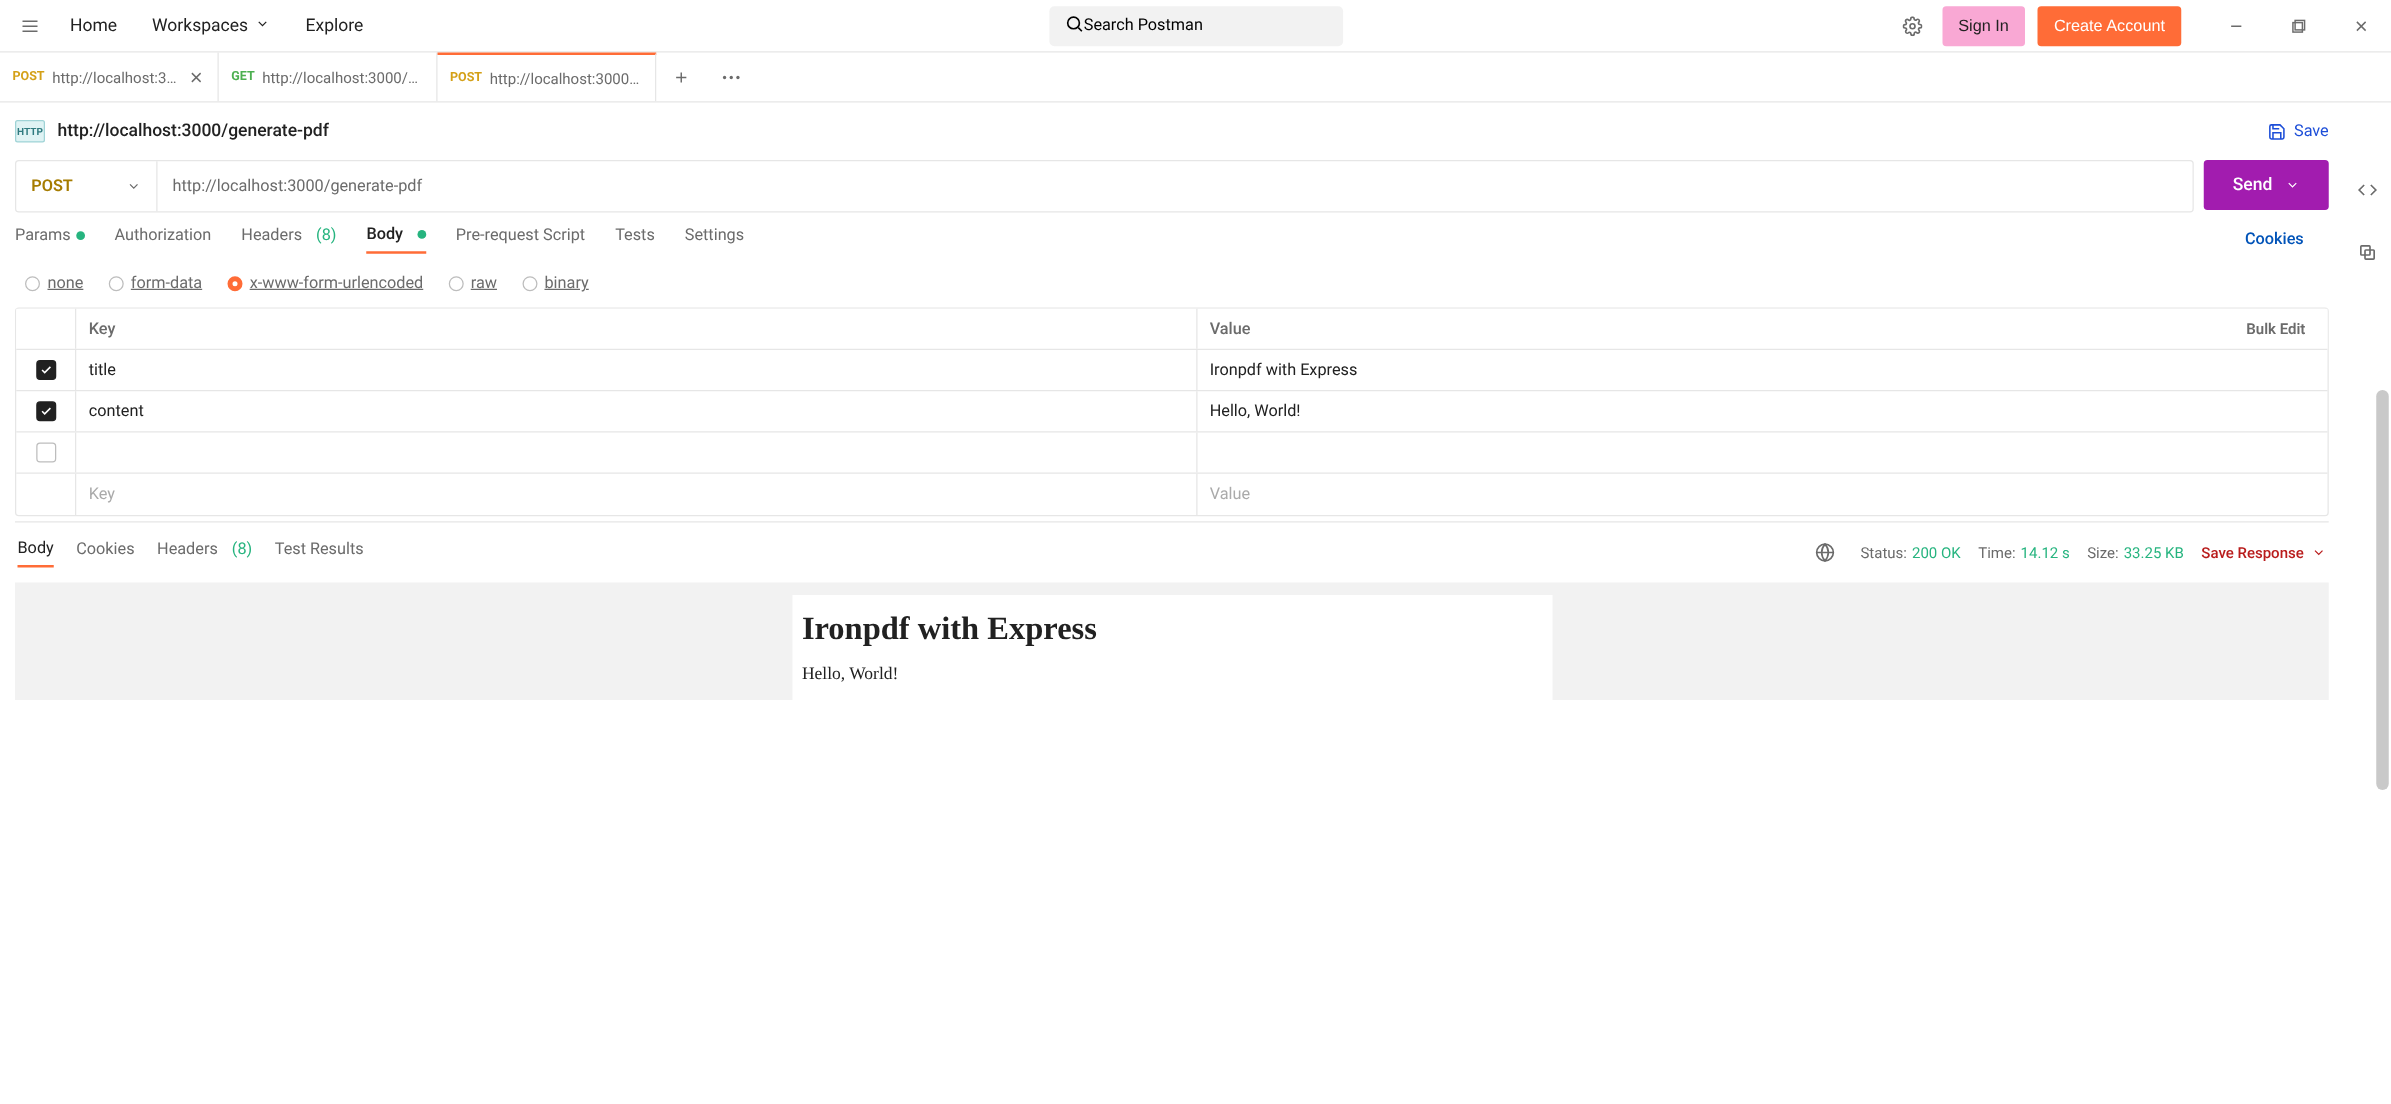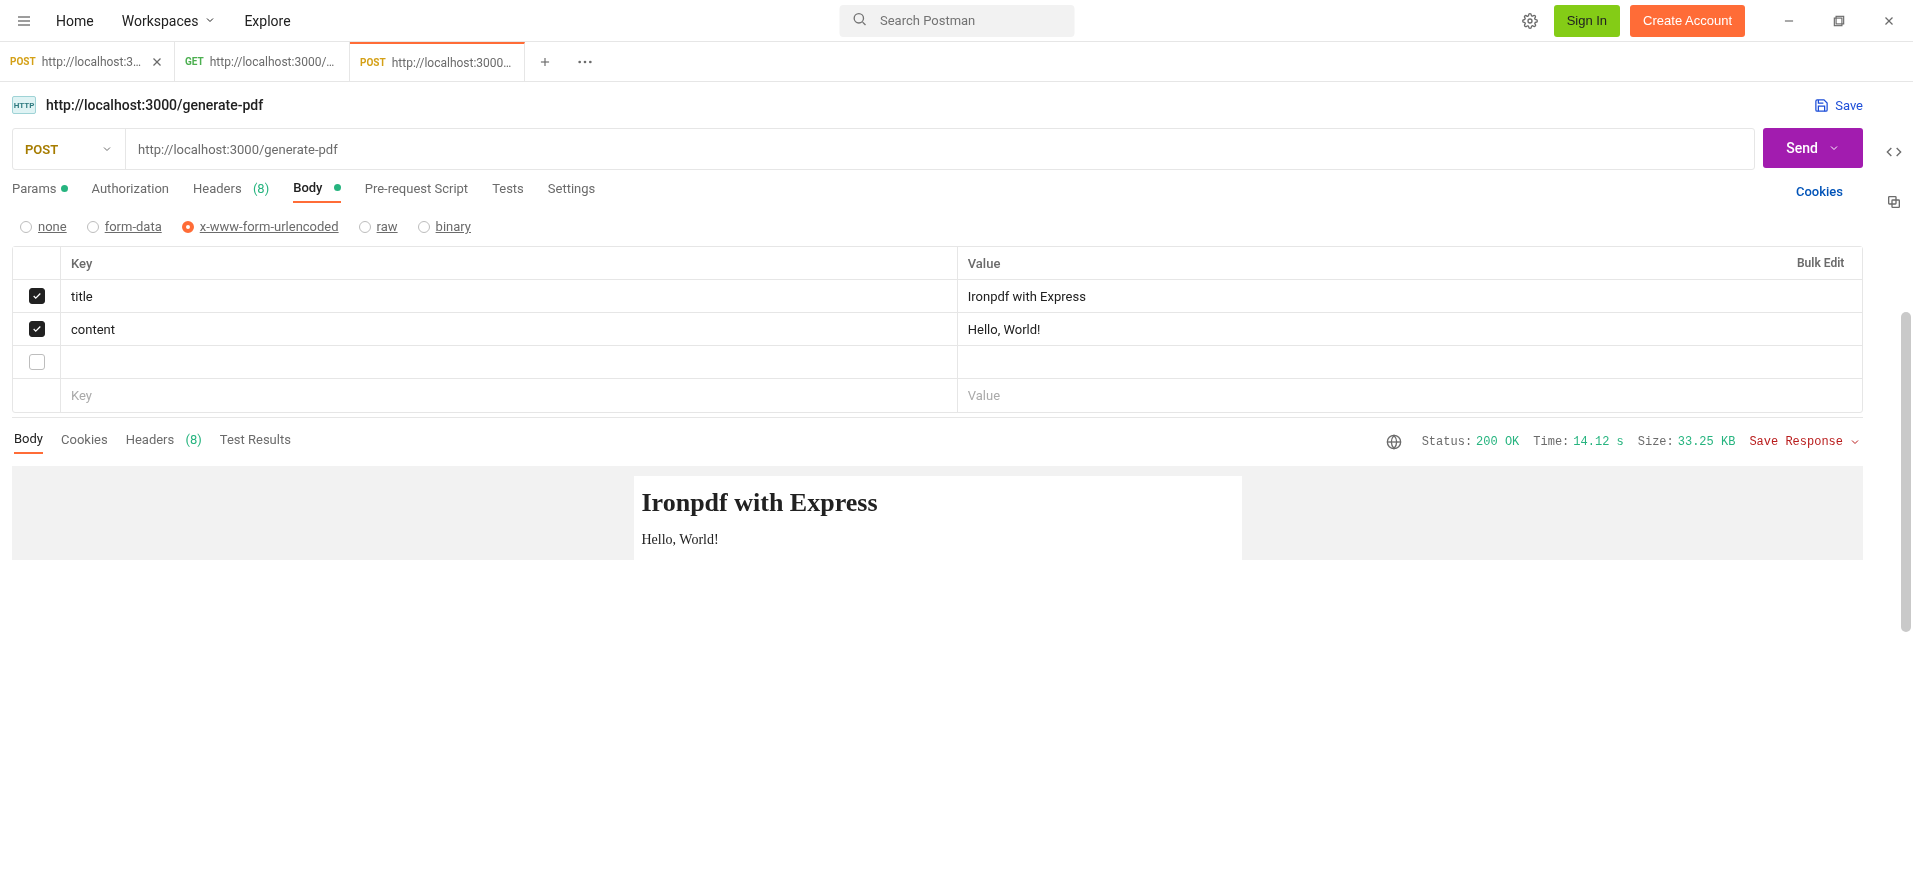--- a/index.html
+++ b/index.html
@@ -4,27 +4,27 @@
 <style>
   *{box-sizing:border-box;margin:0;padding:0;}
   html,body{height:100%;font-family:-apple-system,BlinkMacSystemFont,"Segoe UI",Roboto,sans-serif;font-size:13px;color:#212121;background:#fff;}
   .topbar{height:42px;display:flex;align-items:center;border-bottom:1px solid #e6e6e6;padding:0 10px;gap:8px;}
   .hamburger{width:22px;height:22px;display:flex;align-items:center;justify-content:center;cursor:pointer;color:#6b6b6b;}
   .hamburger svg{width:16px;height:16px;}
   .nav-item{font-size:14px;color:#212121;padding:6px 10px;cursor:pointer;display:flex;align-items:center;gap:6px;}
   .chev{display:inline-block;}
   .chev svg{width:12px;height:12px;}
   .spacer{flex:1;}
-  .searchbox{width:235px;height:32px;background:#f2f2f2;border-radius:4px;display:flex;align-items:center;padding:0 12px;color:#737373;gap:13px;margin:0 auto;position:absolute;left:50%;transform:translateX(-50%);}
+  .searchbox{width:235px;height:32px;background:#f2f2f2;border-radius:4px;display:flex;align-items:center;padding:0 12px;color:#000000;gap:0;margin:0 auto;position:absolute;left:50%;transform:translateX(-50%);}
   .searchbox svg{width:16px;height:16px;}
   .topbar-right{display:flex;align-items:center;gap:10px;}
   .icon-btn{width:28px;height:28px;display:flex;align-items:center;justify-content:center;cursor:pointer;color:#6b6b6b;border-radius:3px;}
   .icon-btn svg{width:16px;height:16px;}
   .btn{height:32px;padding:0 13px;border-radius:3px;border:none;font-size:13px;cursor:pointer;display:flex;align-items:center;}
-  .btn-signin{background:#84cc16;color:#212121;}
+  .btn-signin{background:#f9a8d4;color:#212121;}
   .btn-create{background:#ff6c37;color:#fff;font-weight:500;}
   .win-controls{display:flex;gap:22px;margin-left:20px;color:#6b6b6b;}
   .win-controls .icon-btn svg{width:14px;height:14px;}
   .tabbar{height:40px;display:flex;align-items:stretch;border-bottom:1px solid #e6e6e6;}
   .tab{display:flex;align-items:center;padding:0 10px;border-right:1px solid #e6e6e6;min-width:175px;max-width:175px;cursor:pointer;gap:6px;font-size:12px;position:relative;}
   .tab.active{border-top:2px solid #ff6c37;}
   .tab .method{font-weight:700;font-size:10px;}
   .tab .method.post{color:#d4a017;}
   .tab .method.get{color:#4caf50;}
   .tab .tab-label{white-space:nowrap;overflow:hidden;text-overflow:ellipsis;flex:1;color:#6b6b6b;}
@@ -66,21 +66,21 @@
   .chk.on svg{width:10px;height:10px;}
   .kv-key{flex:0 0 48.5%;padding:8px 10px;border-right:1px solid #e6e6e6;display:flex;align-items:center;font-size:13px;}
   .kv-val{flex:1;padding:8px 10px;display:flex;align-items:center;font-size:13px;}
   .kv-bulk{flex:0 0 75px;padding:8px 10px;display:flex;align-items:center;font-size:12px;font-weight:600;cursor:pointer;}
   .kv-header{font-weight:500;color:#6b6b6b;font-size:12px;background:#fff;}
   .placeholder{color:#aaa;}
   .resp-section{border-top:1px solid #e6e6e6;display:flex;flex-direction:column;flex:1;min-height:0;}
   .resp-tabs{display:flex;align-items:center;gap:18px;padding:10px 2px;font-size:13px;color:#6b6b6b;}
   .resp-tab{cursor:pointer;padding-bottom:6px;display:flex;align-items:center;gap:4px;}
   .resp-tab.active{color:#212121;border-bottom:2px solid #ff6c37;font-weight:400;}
-  .resp-right{margin-left:auto;display:flex;align-items:center;gap:14px;font-size:12px;color:#6b6b6b;font-family:Liberation Mono, monospace;}
+  .resp-right{margin-left:auto;display:flex;align-items:center;gap:14px;font-size:12px;color:#6b6b6b;}
   .resp-stat .label{margin-right:4px;}
   .resp-stat .val{color:#26b47f;}
   .save-resp{color:#b91c1c;cursor:pointer;font-weight:500;display:flex;align-items:center;gap:6px;}
   .save-resp svg{width:12px;height:12px;}
   .resp-body{flex:1;background:#f2f2f2;display:flex;justify-content:center;overflow:auto;position:relative;}
   .pdf-page{width:608px;background:#fff;margin-top:10px;padding:12px 8px;font-family:'Times New Roman',serif;}
   .pdf-page h1{font-size:26px;font-weight:700;margin-bottom:14px;}
   .pdf-page p{font-size:14px;}
   .scroll-track{position:absolute;right:2px;top:270px;width:10px;height:320px;background:#c9c9c9;border-radius:5px;}
   .outer-wrap{position:relative;height:calc(100% - 42px);}

